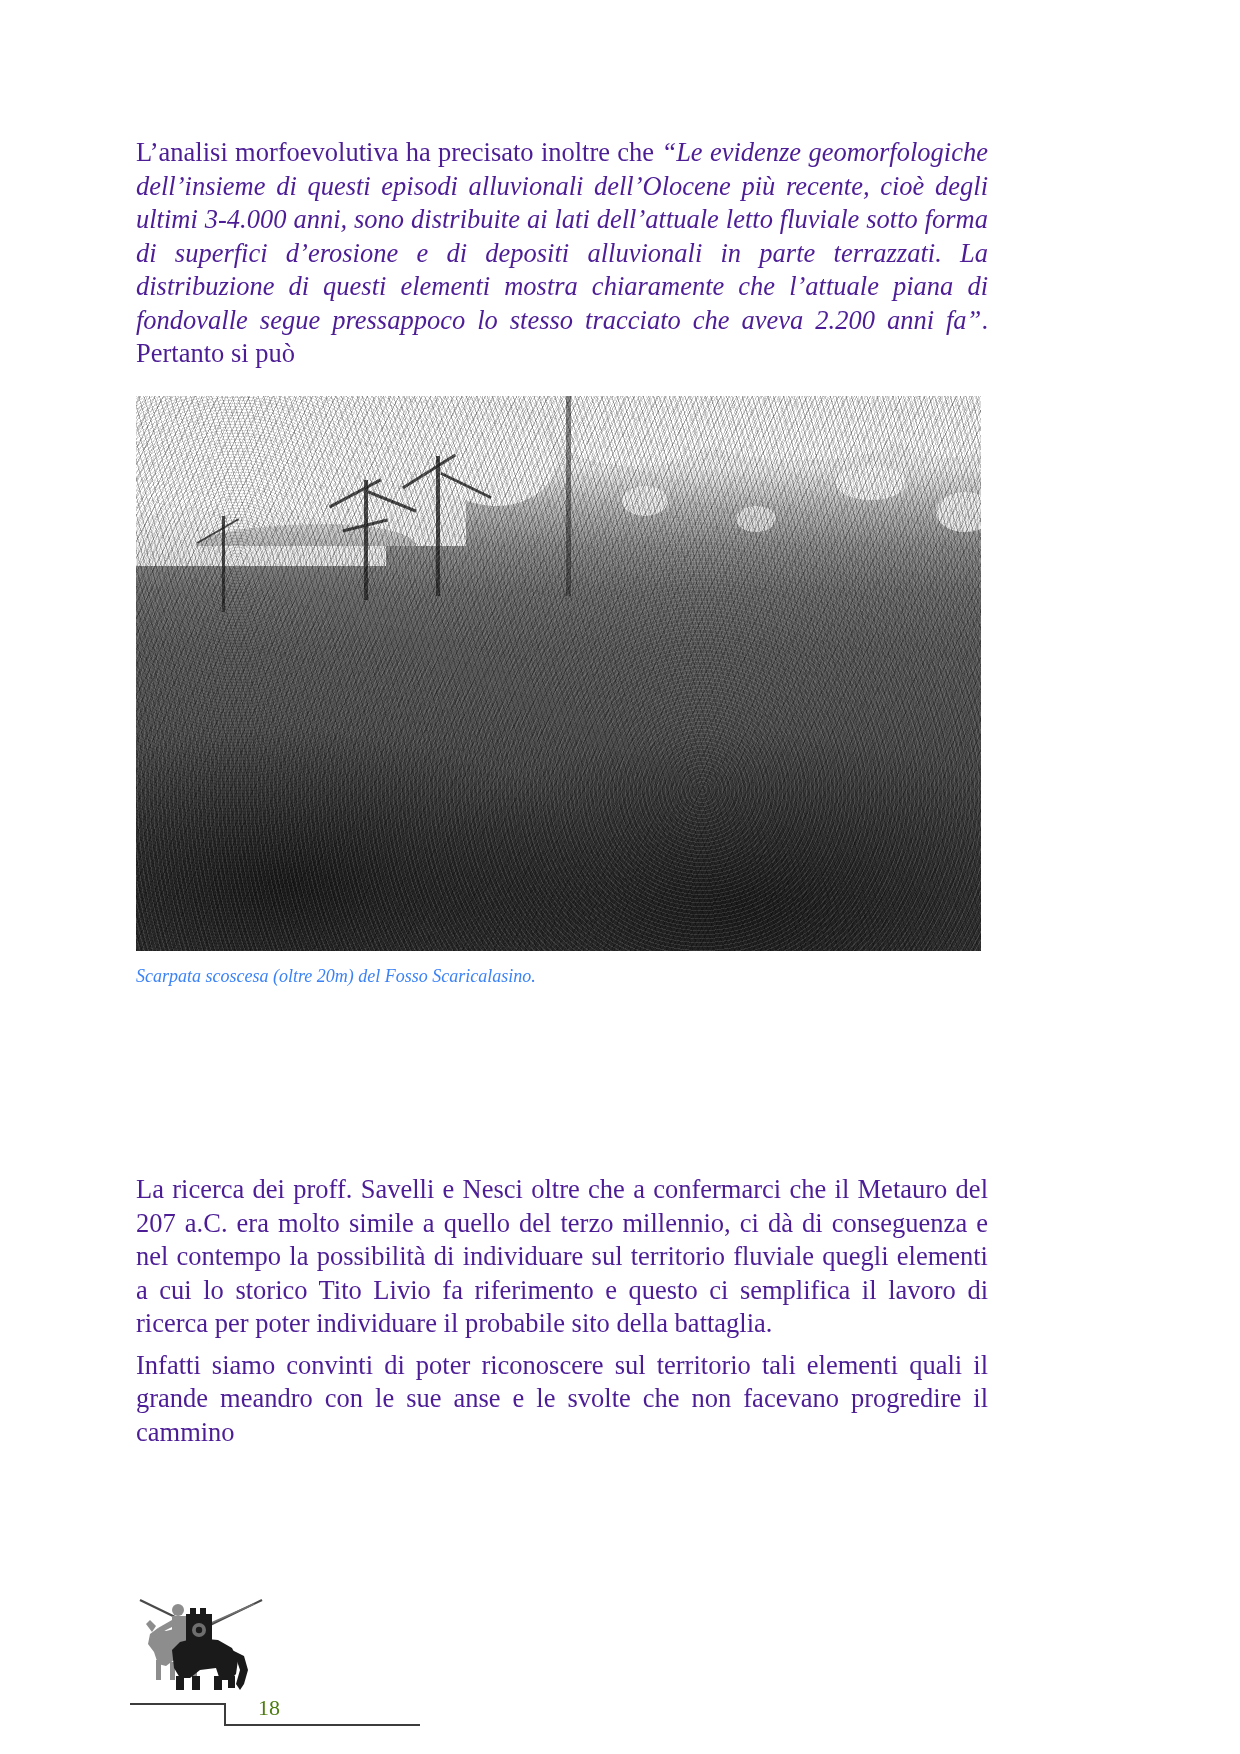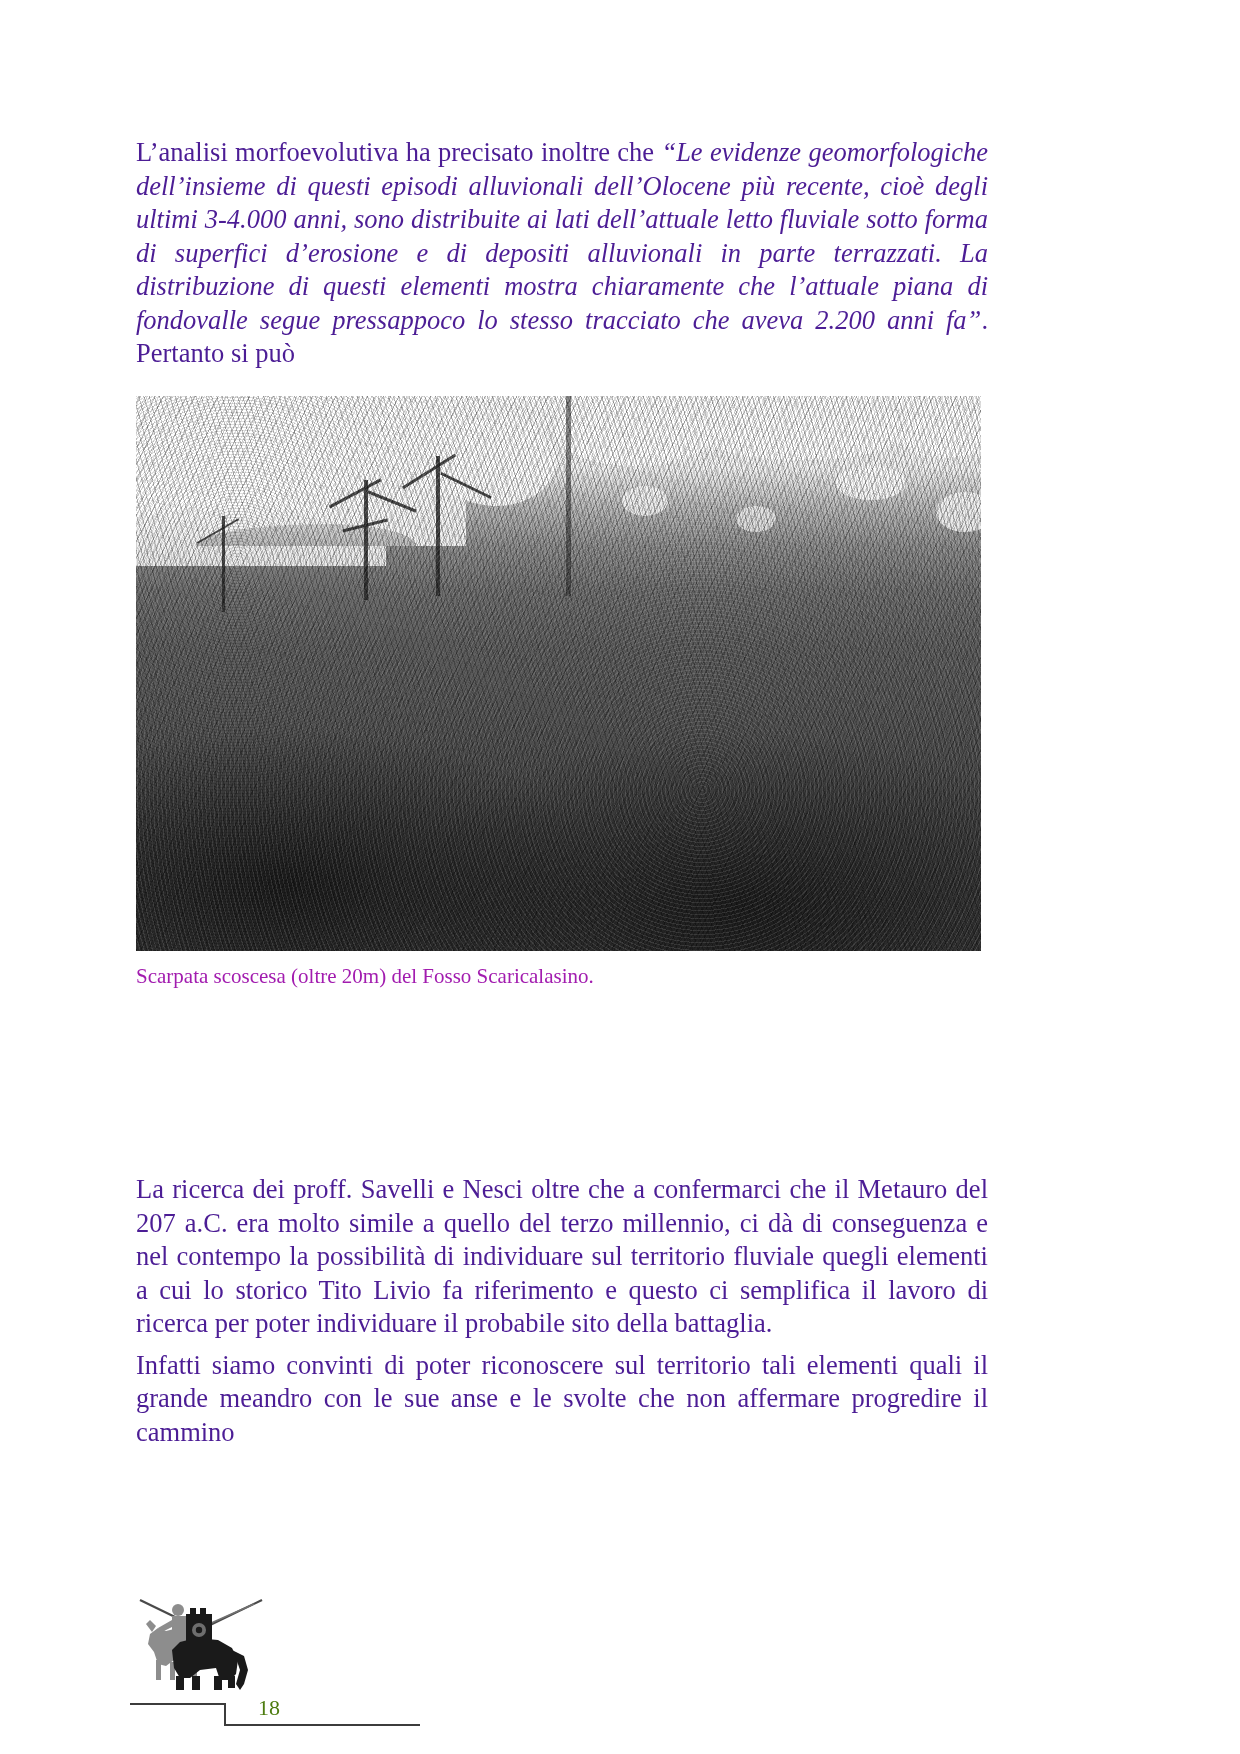--- a/index.html
+++ b/index.html
@@ -138,23 +138,24 @@
       repeating-radial-gradient(circle at 67% 71%, rgba(255,255,255,.18) 0 1px, rgba(0,0,0,0) 1px 4px);
     opacity: .6;
   }
   
   .photo .tree {
     position: absolute;
     background: rgba(40,40,40,.85);
   }
   .caption {
     margin-top: 12px;
-    font-size: 21px;
+    font-style: italic;
+    font-size: 18px;
     line-height: 26px;
-    color: #a21caf;
+    color: #3b82f6;
   }
 
   
   .footer {
     position: absolute;
     left: 136px;
     top: 1598px;
     width: 320px;
     height: 130px;
   }
@@ -236,21 +237,21 @@
       <div class="tree" style="left:430px;top:0px;width:5px;height:200px;opacity:.65;"></div>
 
       <div class="twigs"></div>
       <div class="grain"></div>
     </div>
     <figcaption class="caption">Scarpata scoscesa (oltre 20m) del Fosso Scaricalasino.</figcaption>
   </figure>
 
   <div class="textblock" id="block-body">
     <p class="no-justify-last">La ricerca dei proff. Savelli e Nesci oltre che a confermarci che il Metauro del 207 a.C. era molto simile a quello del terzo millennio, ci dà di conseguenza e nel contempo la possibilità di individuare sul territorio fluviale quegli elementi a cui lo storico Tito Livio fa riferimento e questo ci semplifica il lavoro di ricerca per poter individuare il probabile sito della battaglia.</p>
-    <p>Infatti siamo convinti di poter riconoscere sul territorio tali elementi quali il grande meandro con le sue anse e le svolte che non affermare progredire il cammino</p>
+    <p>Infatti siamo convinti di poter riconoscere sul territorio tali elementi quali il grande meandro con le sue anse e le svolte che non facevano progredire il cammino</p>
   </div>
 
   <div class="footer">
     <div class="logo">
       <svg viewBox="0 0 130 108" width="130" height="108" aria-hidden="true">
 
         <line x1="4" y1="2" x2="70" y2="34" stroke="#4a4a4a" stroke-width="2.2"></line>
         <line x1="126" y1="2" x2="72" y2="28" stroke="#4a4a4a" stroke-width="2.2"></line>
         <line x1="118" y1="6" x2="64" y2="30" stroke="#707070" stroke-width="1.6"></line>
 

